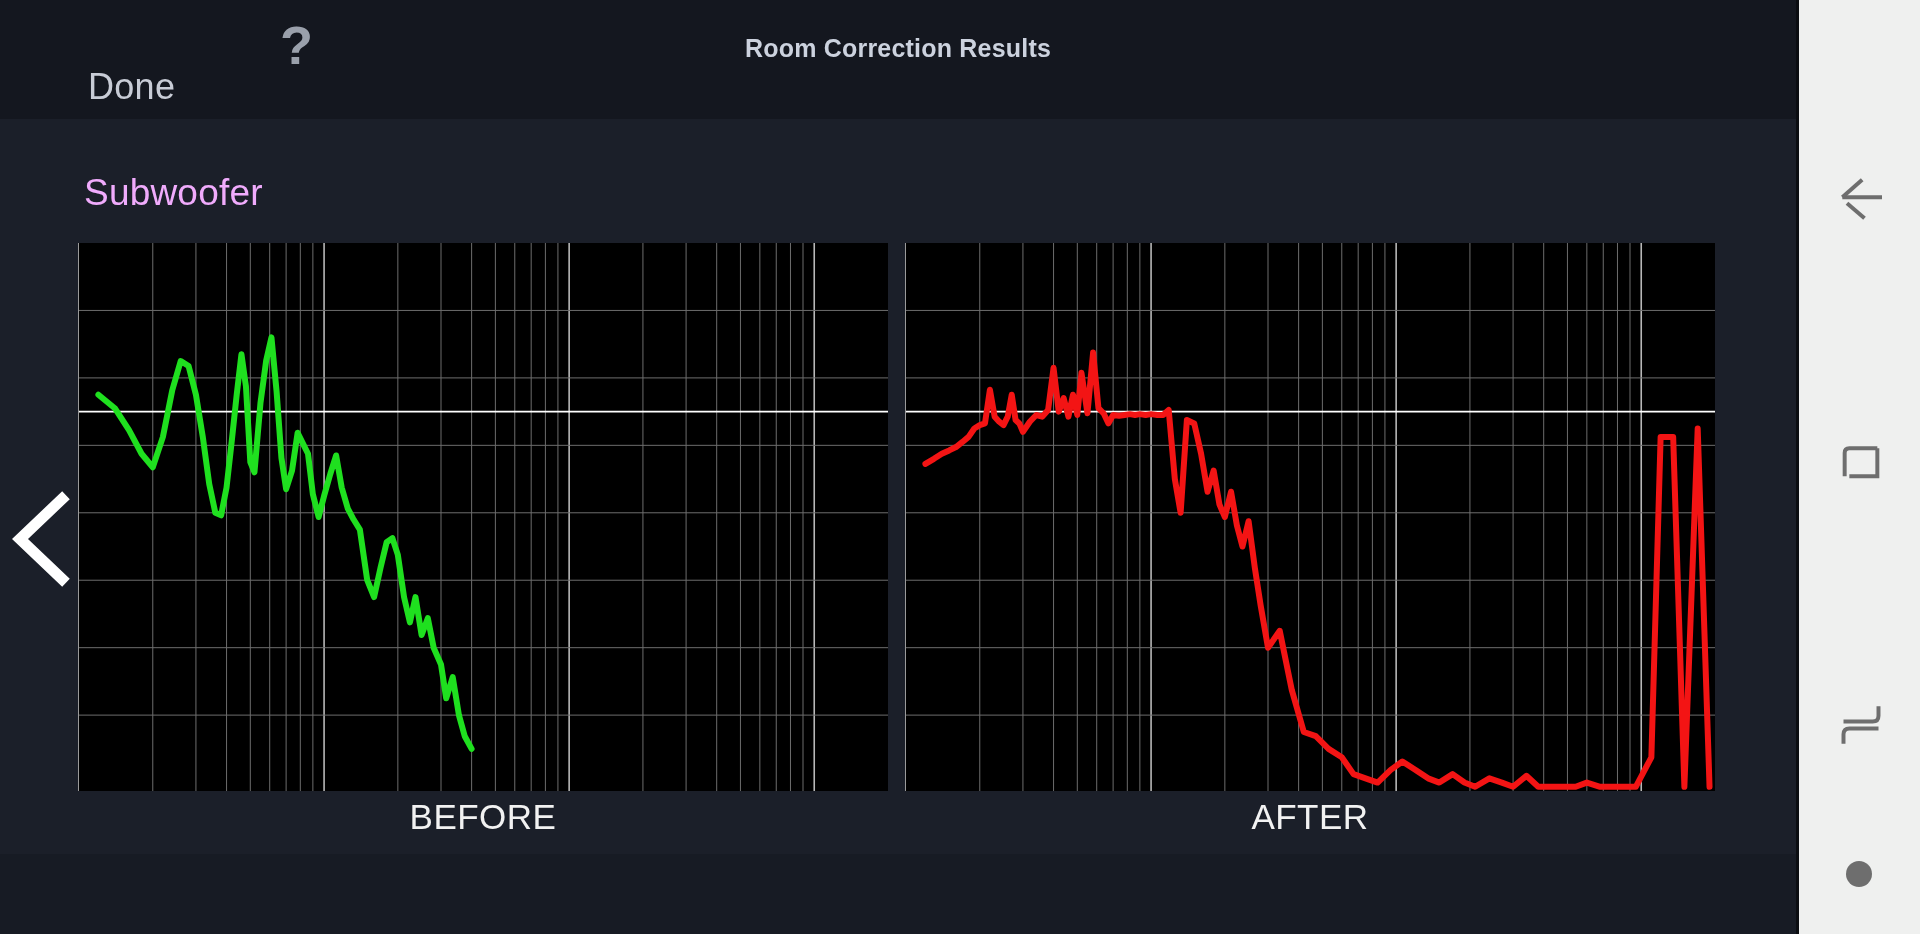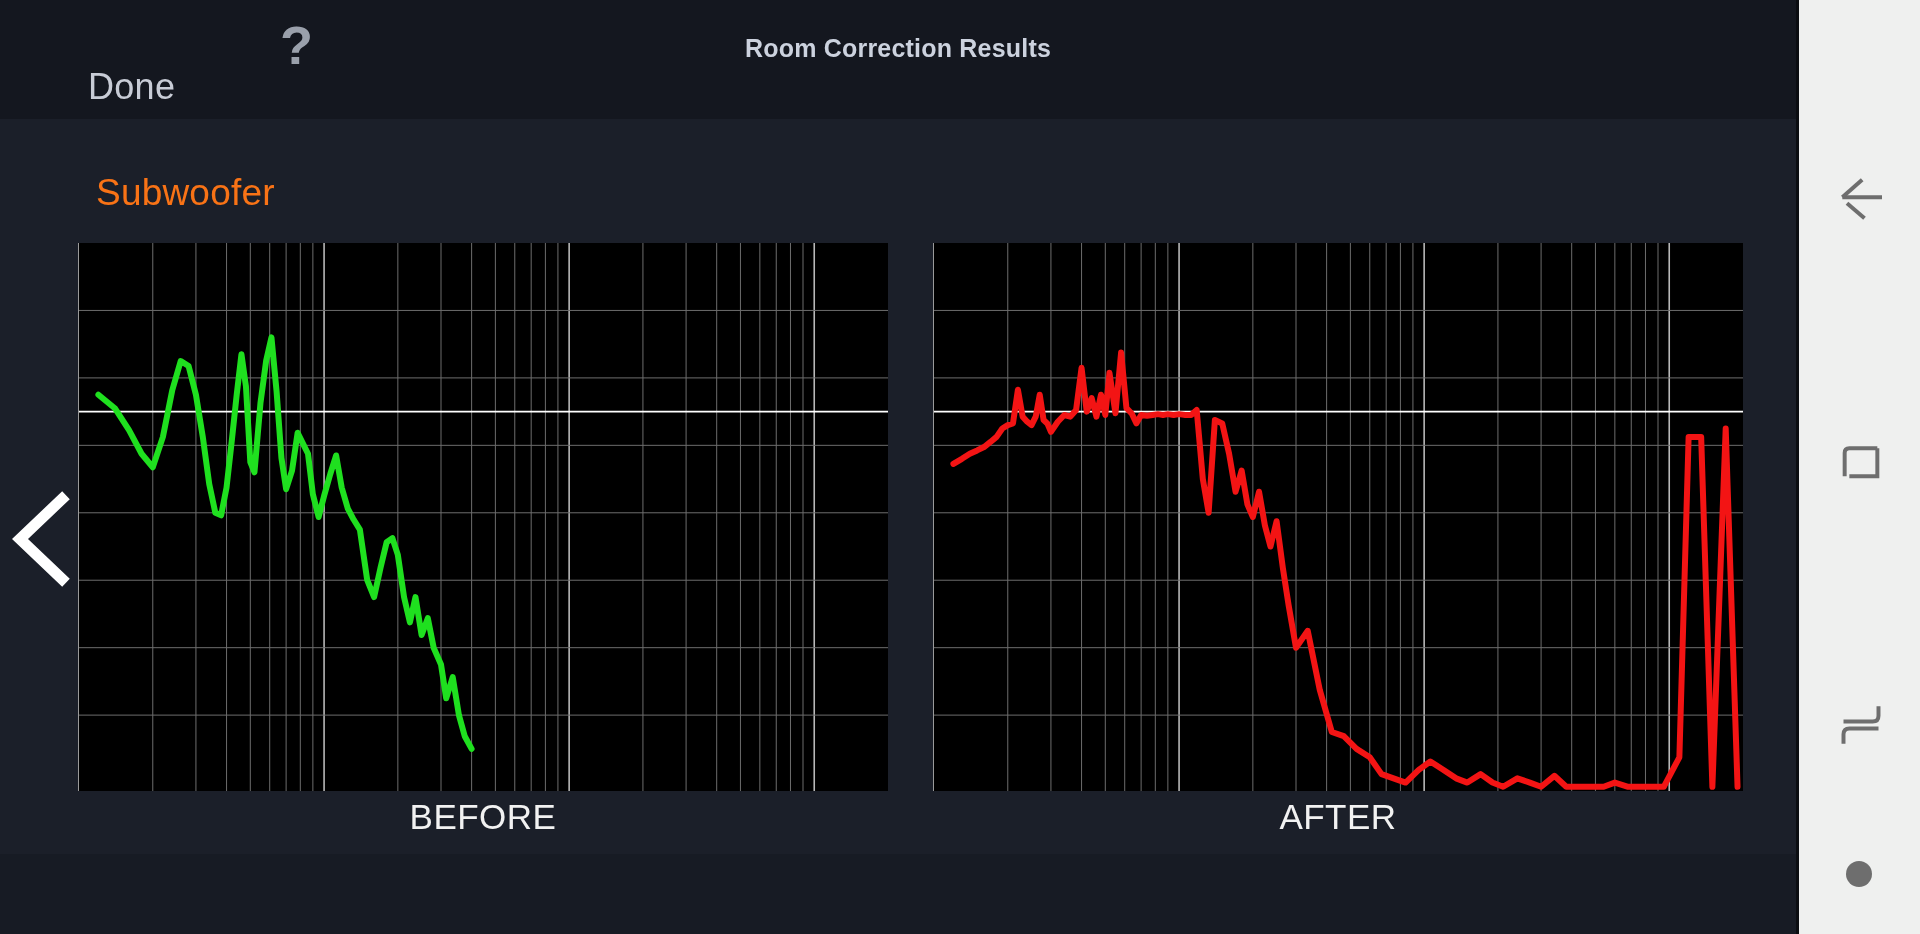--- a/index.html
+++ b/index.html
@@ -82,43 +82,43 @@
     position: absolute;
     left: 0;
     top: 119px;
     width: 1796px;
     height: 735px;
     background: #1b1f29;
   }
 
   .channel-label {
     position: absolute;
-    left: 96px;
+    left: 84px;
     top: 53px;
     font-size: 37px;
-    color: #f97316;
+    color: #f0abfc;
     letter-spacing: .2px;
   }
 
   
   .charts {
     position: absolute;
     left: 0;
     top: 124px;
     width: 1796px;
     height: 580px;
     padding-left: 30px;
   }
   .chart-block {
     position: absolute;
     top: 0;
     height: 580px;
   }
   .chart-block.before { left: 78px;  width: 810px; }
-  .chart-block.after  { left: 905px; width: 810px; margin-left: 28px; }
+  .chart-block.after  { left: 905px; width: 810px; }
 
   .plot {
     position: relative;
     width: 810px;
     height: 548px;
     background: #000000;
     overflow: hidden;
     border-left: 1px solid #9a9a9a;
     box-sizing: border-box;
   }

